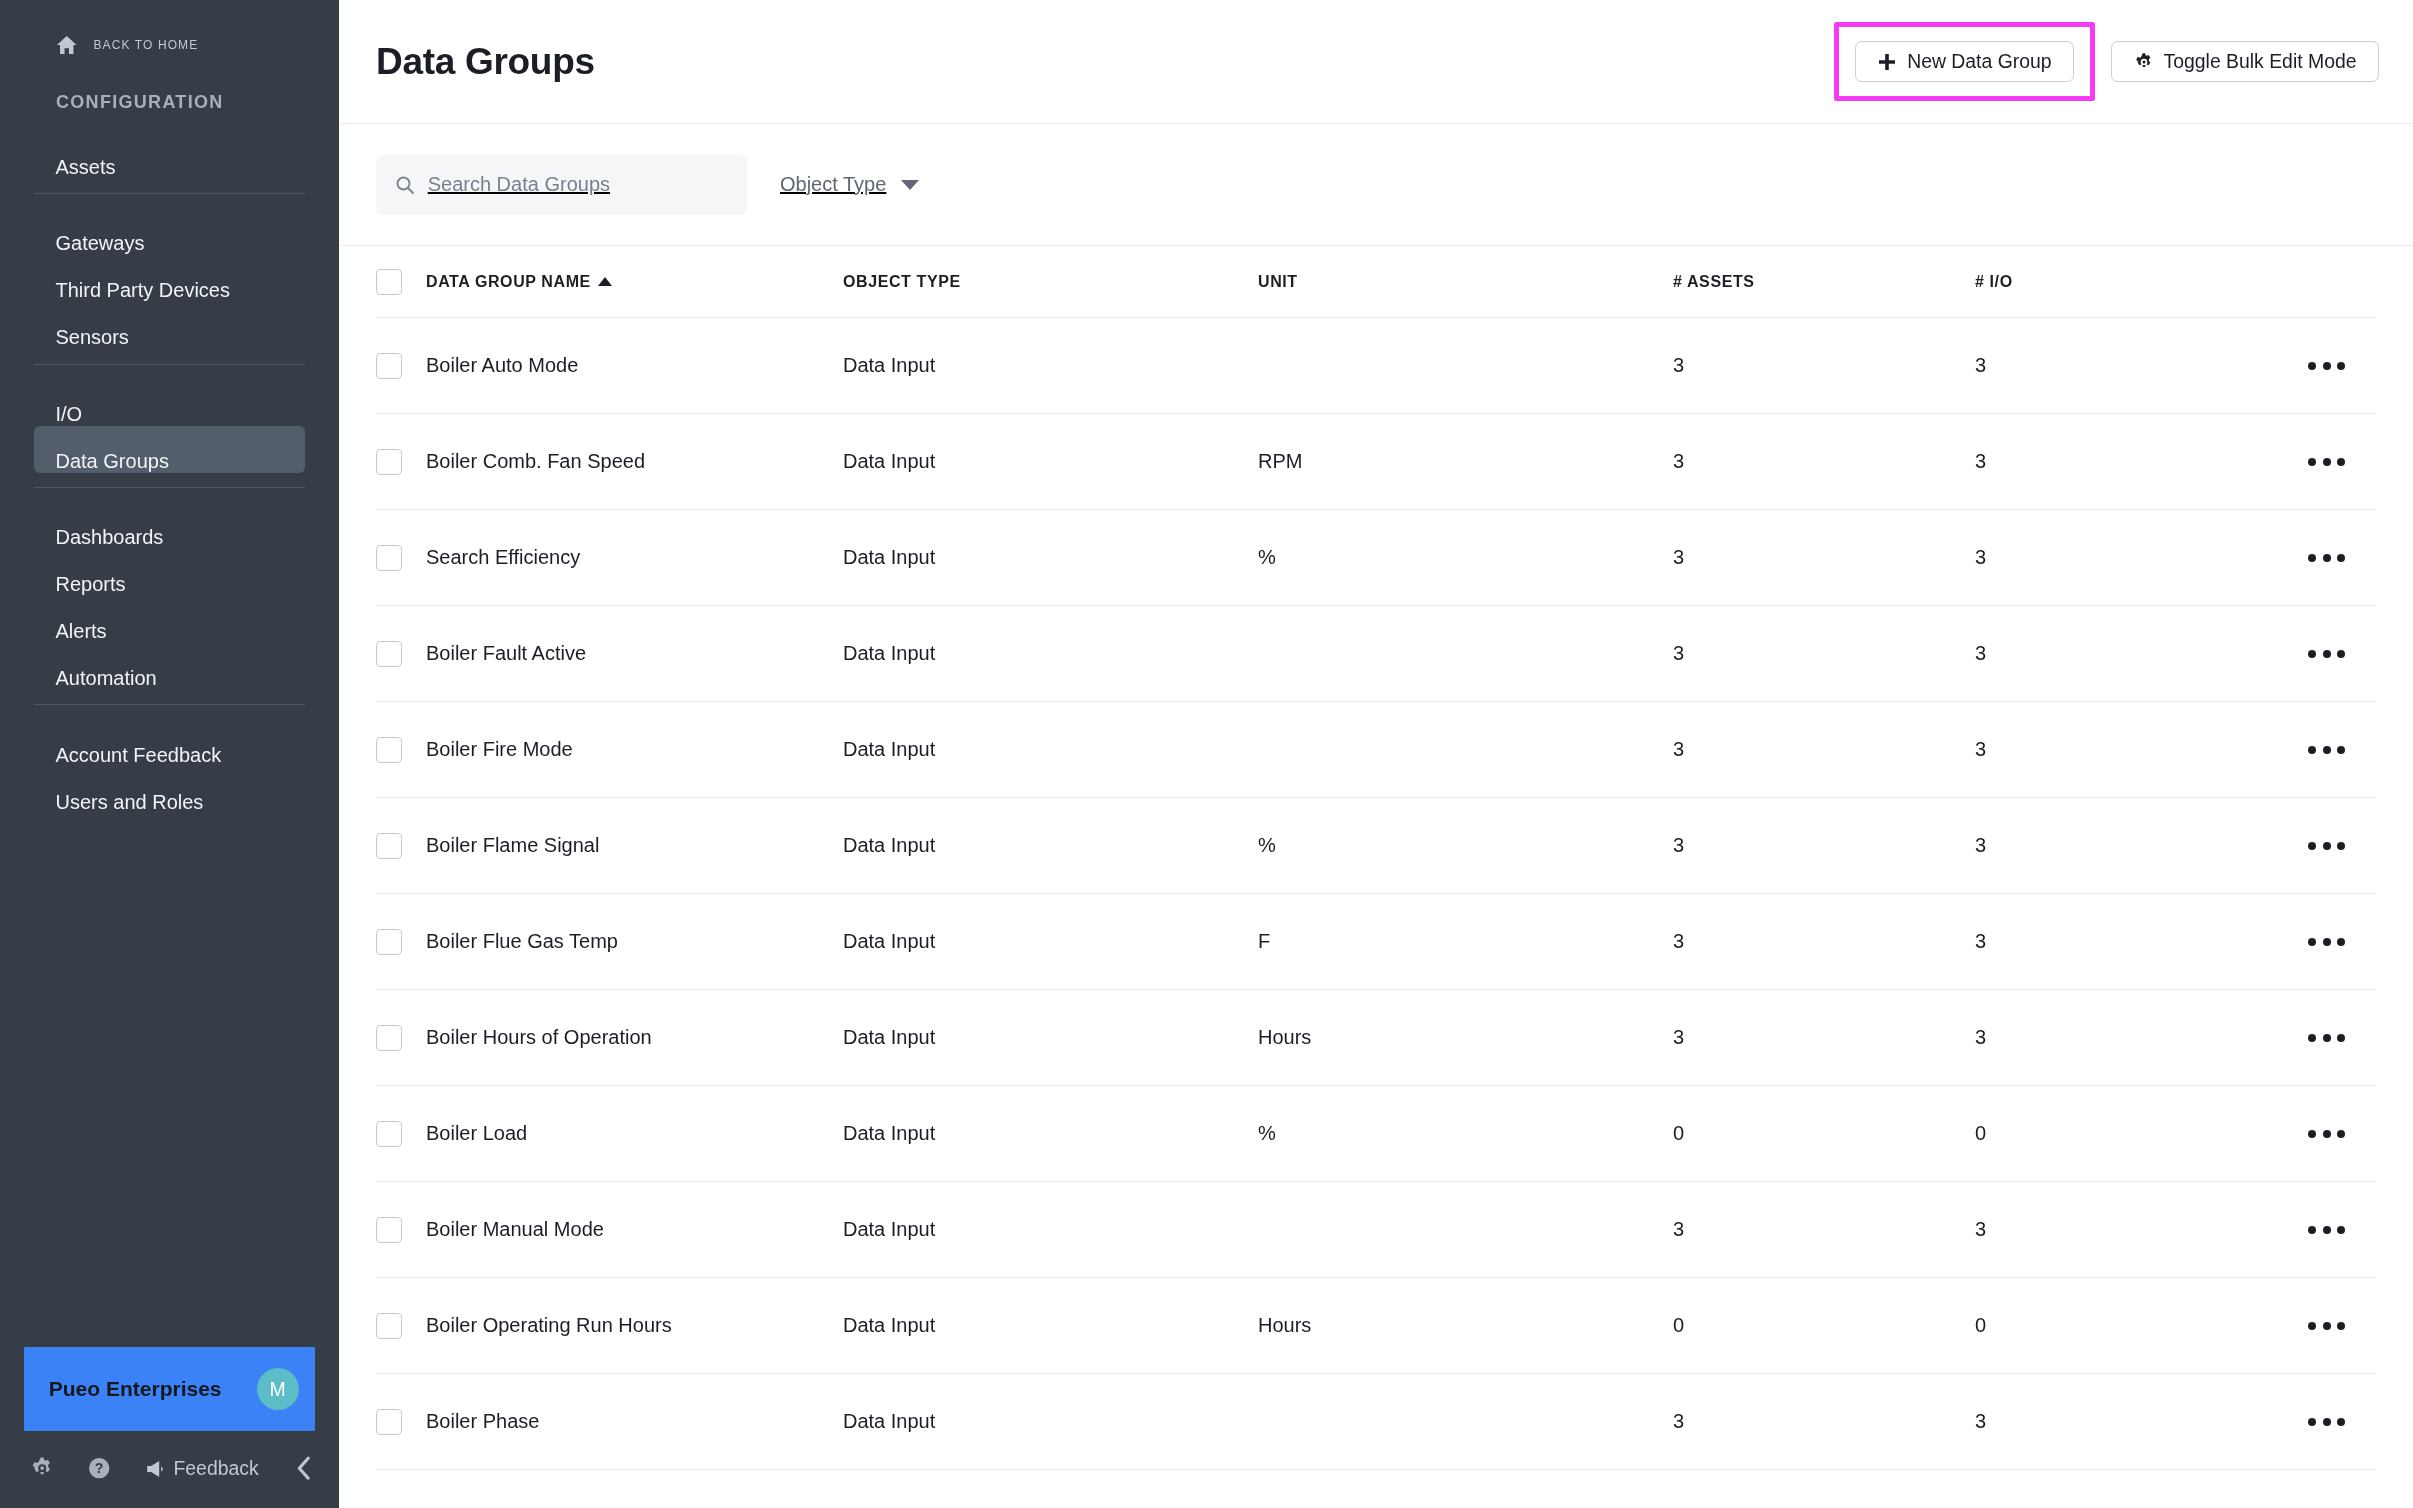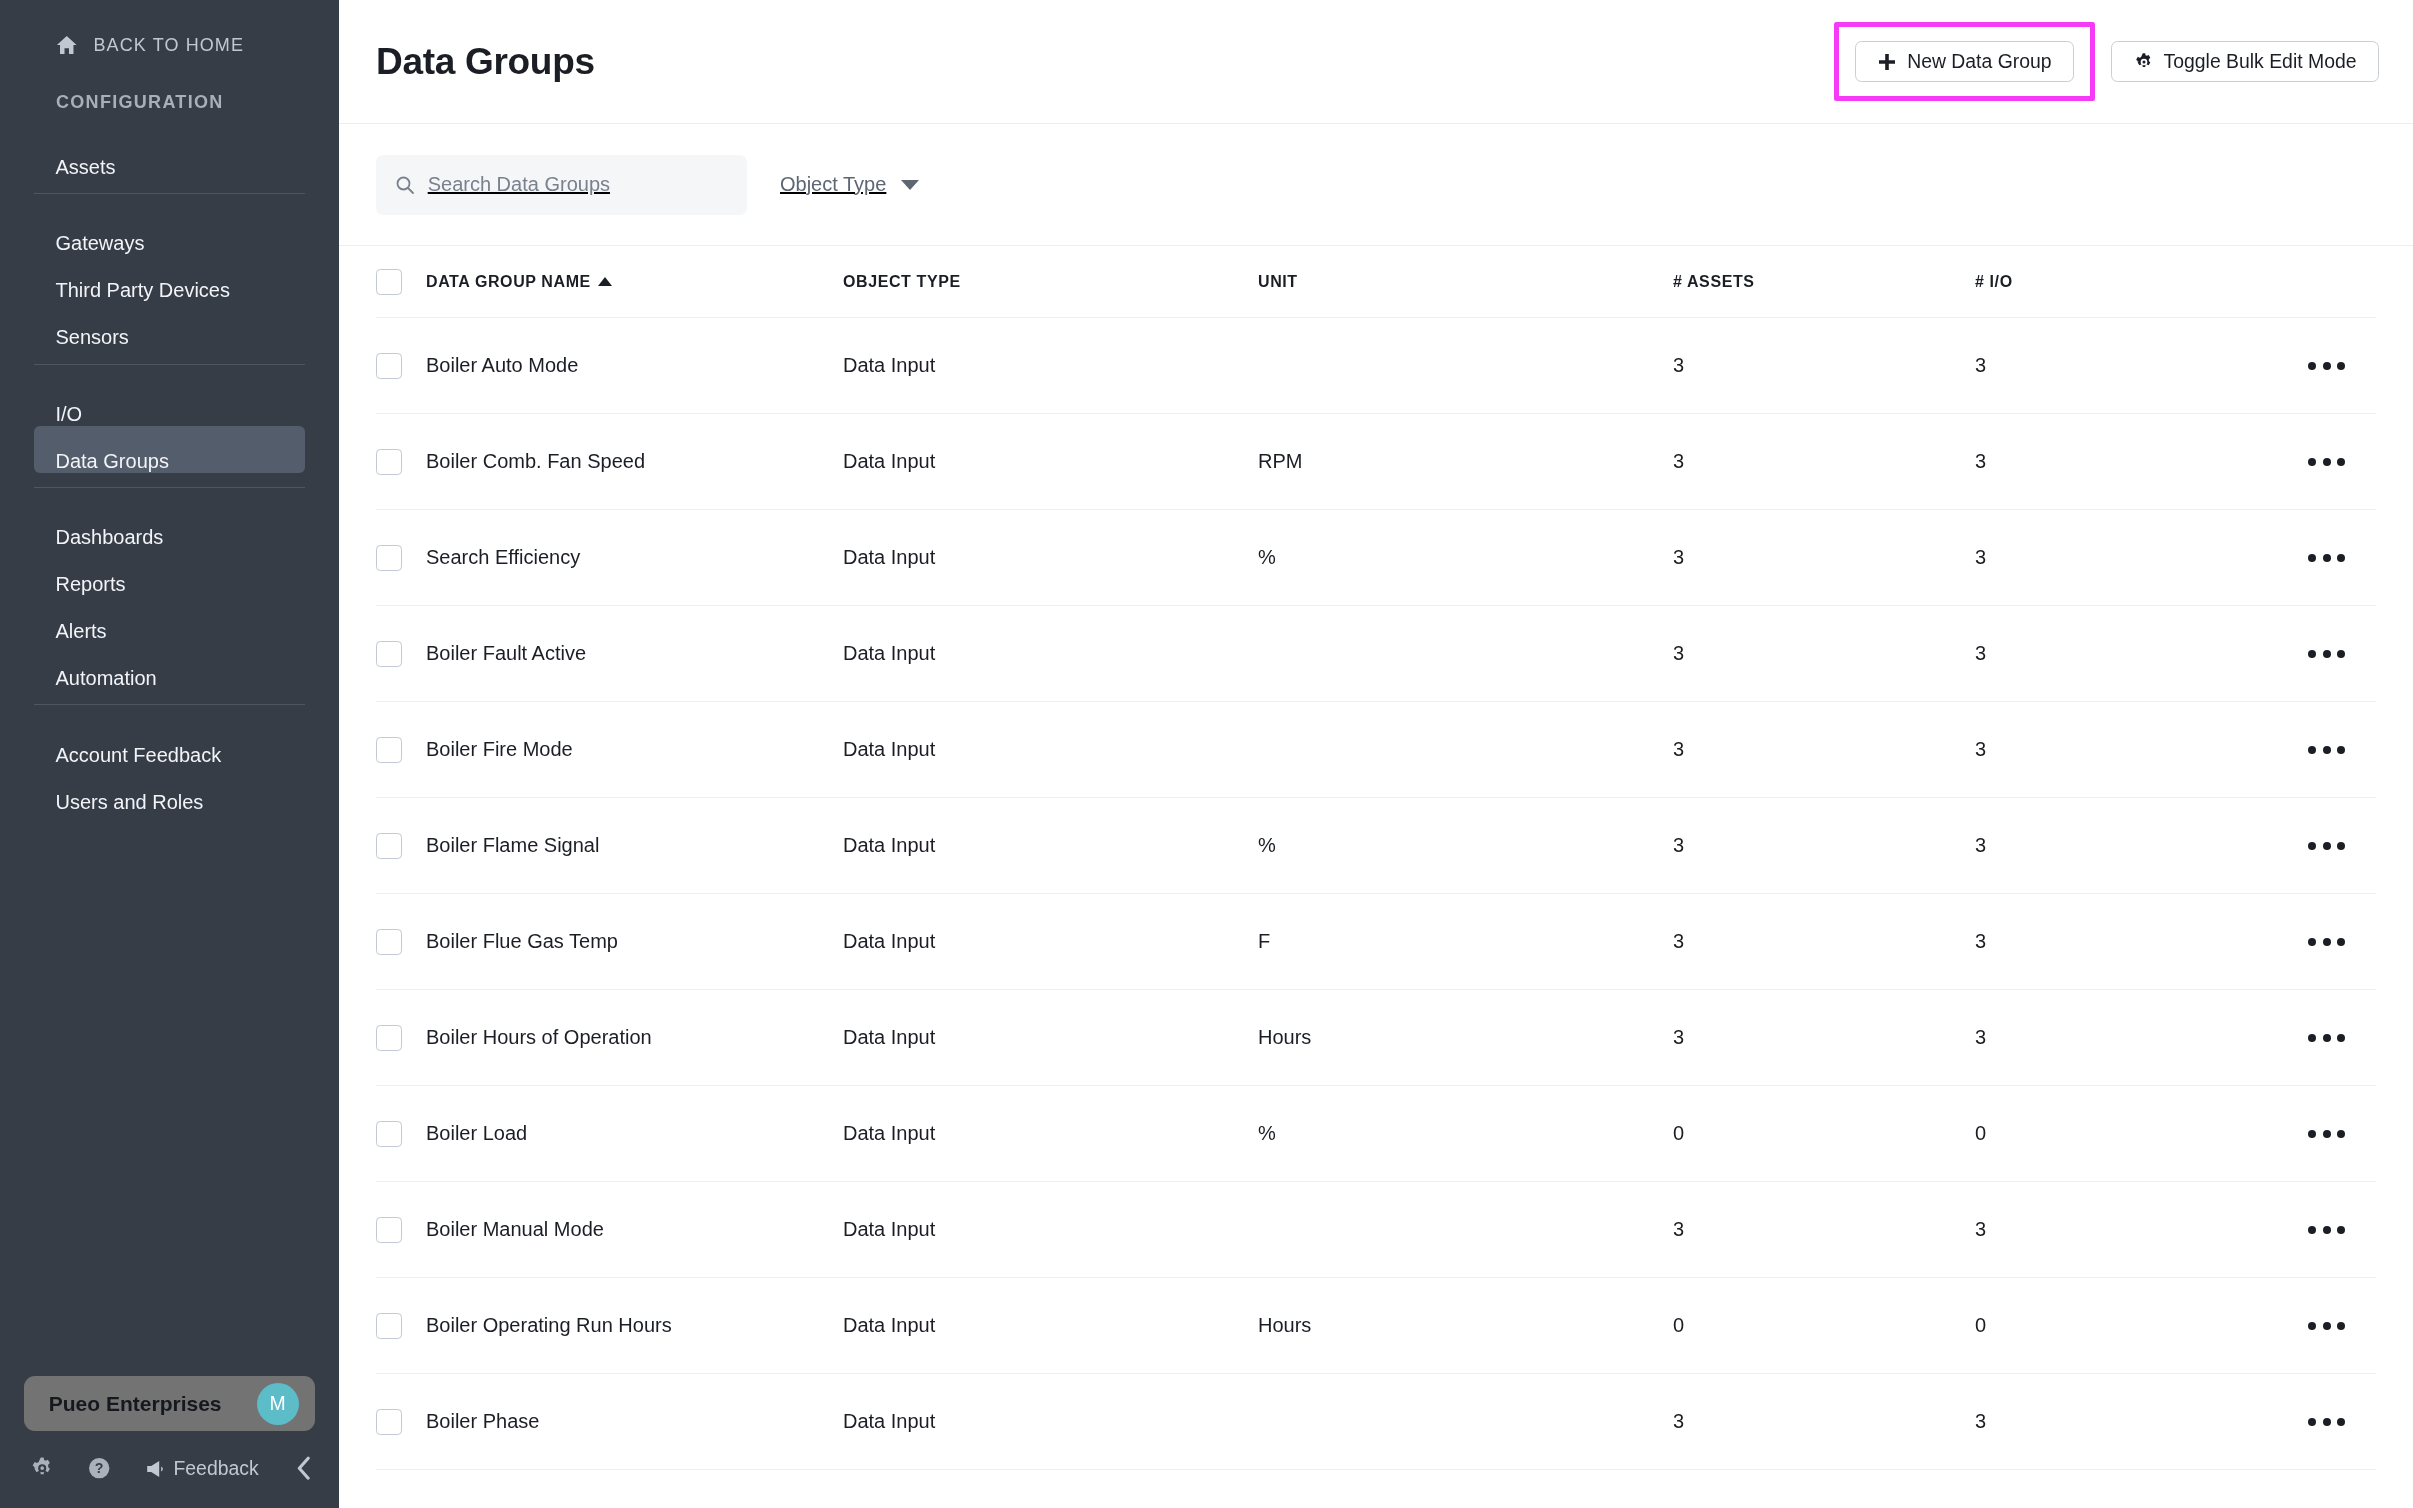--- a/index.html
+++ b/index.html
@@ -18,21 +18,21 @@
     flex: 0 0 339px;
     position: relative;
     display: flex; flex-direction: column;
   }
   .back-home {
     display: flex; align-items: center; gap: 16px;
     padding: 45px 0 0 56px;
     height: 29px;
   }
   .back-home .label {
-    color: #c3c8d0; font-size: 18px; letter-spacing: 1.1px; font-weight: 400;
+    color: #c3c8d0; font-size: 12px; letter-spacing: 1.1px; font-weight: 400;
   }
   .home-icon { width: 21.5px; height: 20px; display: block; }
   .section-title {
     color: #a8afba; font-size: 18px; letter-spacing: 1.3px;
     font-weight: 700; padding: 0 0 0 56px; margin-top: 47px;
   }
   .nav { margin-top: 18.7px; }
   .nav-item {
     color: #f2f4f7; font-size: 20px; font-weight: 400;
     padding: 0 0 0 56px;
@@ -44,23 +44,23 @@
   .nav-item.active { background: #535d6b; }
   .nav-sep {
     height: 0.7px; background: #4e5663;
     margin: 14.4px 34px 14.4px 34px;
   }
 
   .sidebar-bottom {
     position: absolute; left: 0; bottom: 0; width: 339px;
   }
   .org-card {
-    background: #737373; border-radius: 11px;
+    background: #3b82f6; border-radius: 1px;
     margin: 0 24.4px;
-    height: 55px;
+    height: 84px;
     display: flex; align-items: center; justify-content: space-between;
     padding: 0 16px 0 24.4px;
   }
   .org-name { font-size: 21px; font-weight: 700; color: #15181d; }
   .avatar {
     width: 42px; height: 42px; border-radius: 50%;
     background: #5cbcc8; color: #ffffff;
     display: flex; align-items: center; justify-content: center;
     font-size: 19.4px; font-weight: 400;
   }

